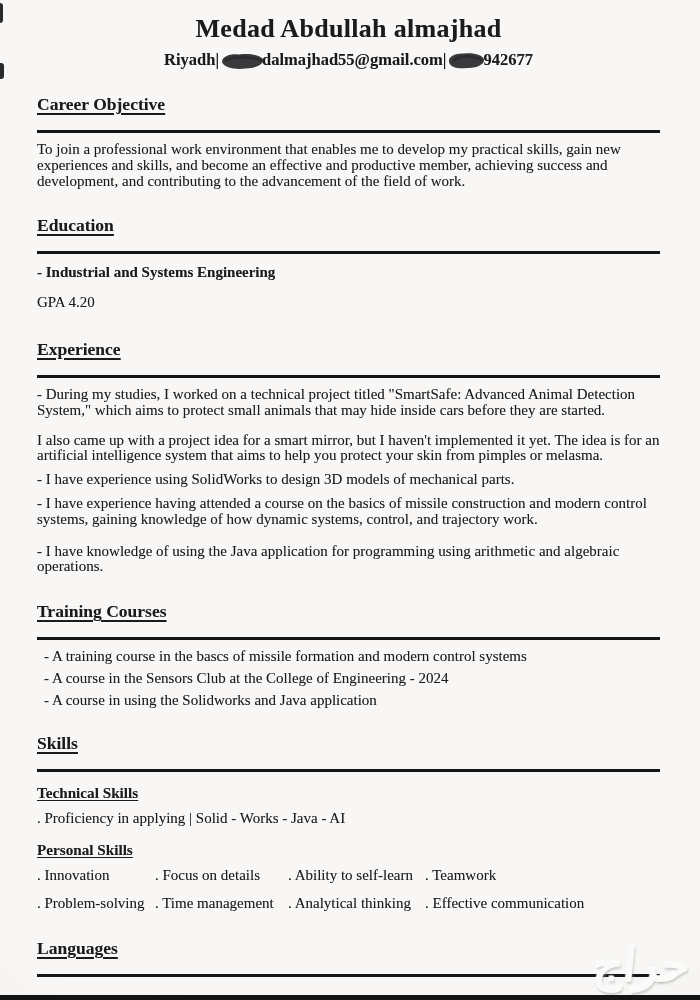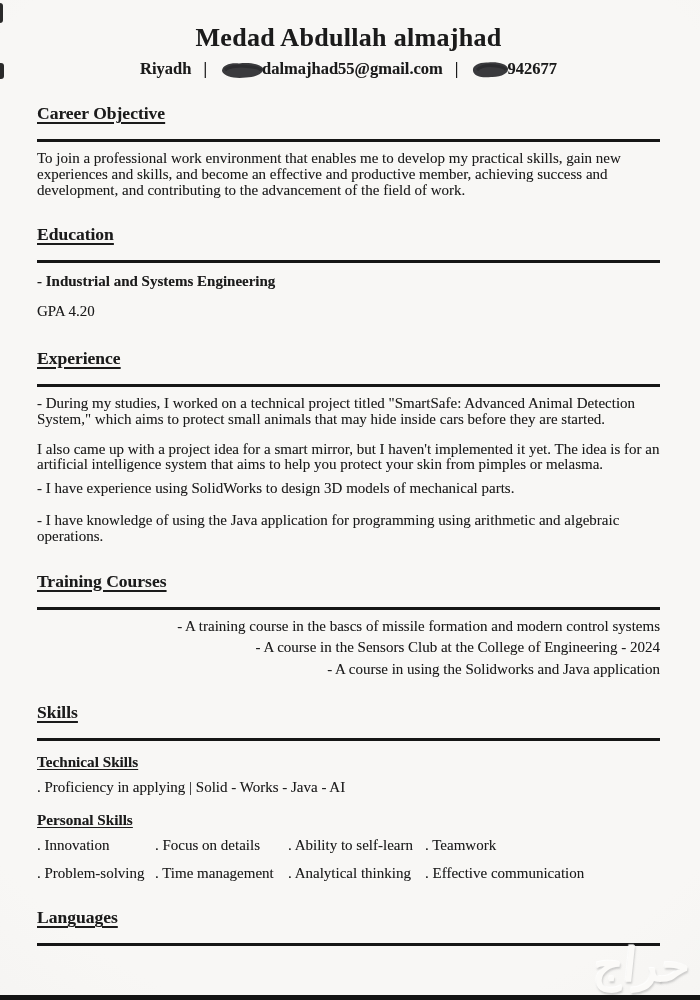--- a/index.html
+++ b/index.html
@@ -10,35 +10,35 @@
     width: 700px;
     height: 1000px;
     margin: 0;
     overflow: hidden;
     background: radial-gradient(ellipse 130% 105% at 50% 45%, #f8f7f5 55%, #edecea 100%);
     font-family: "Liberation Serif", "DejaVu Serif", serif;
     color: #1b1b1b;
     text-shadow: 0 0 0.5px rgba(40,40,40,0.35);
   }
 
-  .content { position: absolute; inset: 0; padding: 21px 40px 0 37px; }
+  .content { position: absolute; inset: 0; padding: 12px 40px 0 37px; }
 
   .name {
     margin: 2px 0 0 0;
     text-align: center;
     font-size: 26px;
     font-weight: bold;
     letter-spacing: 0.3px;
   }
 
   .contact {
     display: flex;
     justify-content: center;
     align-items: center;
-    gap: 12px;
+    gap: 0;
     margin-top: 6px;
     font-size: 16.5px;
     font-weight: bold;
   }
   .contact .group { display: inline-flex; align-items: center; }
   .scribble { display: inline-block; line-height: 0; margin-right: -3px; position: relative; top: 1px; }
 
   .sec-heading {
     margin: 0;
     font-size: 17.5px;
@@ -61,21 +61,21 @@
 
   .exp-heading { margin-top: 28px; }
   .exp-item0 { margin-top: 9px; }
   .exp-item1 { margin-top: 14px; }
   .exp-item2 { margin-top: 8px; }
   .exp-item3 { margin-top: 8px; }
   .exp-item4 { margin-top: 16px; }
 
   .train-heading { margin-top: 26px; }
   .courses { margin-top: 9px; }
-  .courses .body-text { margin-bottom: 6px; padding-left: 7px; text-align: right; }
+  .courses .body-text { margin-bottom: 6px; padding-left: 7px; }
 
   .skills-heading { margin-top: 24px; }
   .sub-heading {
     margin: 0;
     font-size: 15.2px;
     font-weight: bold;
     text-decoration: underline;
     text-decoration-thickness: 1.4px;
     text-underline-offset: 2px;
   }
@@ -154,20 +154,21 @@
     <h2 class="sec-heading edu-heading">Education</h2>
     <div class="rule"></div>
     <p class="body-text degree">- Industrial and Systems Engineering</p>
     <p class="body-text gpa">GPA 4.20</p>
 
     <h2 class="sec-heading exp-heading">Experience</h2>
     <div class="rule"></div>
     <p class="body-text exp-item0">- During my studies, I worked on a technical project titled "SmartSafe: Advanced Animal Detection System," which aims to protect small animals that may hide inside cars before they are started.</p>
     <p class="body-text exp-item1">I also came up with a project idea for a smart mirror, but I haven't implemented it yet. The idea is for an artificial intelligence system that aims to help you protect your skin from pimples or melasma.</p>
     <p class="body-text exp-item2">- I have experience using SolidWorks to design 3D models of mechanical parts.</p>
+    <p class="body-text exp-item3">- I have experience having attended a course on the basics of missile construction and modern control systems, gaining knowledge of how dynamic systems, control, and trajectory work.</p>
     <p class="body-text exp-item4">- I have knowledge of using the Java application for programming using arithmetic and algebraic operations.</p>
 
     <h2 class="sec-heading train-heading">Training Courses</h2>
     <div class="rule"></div>
     <div class="courses">
       <p class="body-text">- A training course in the bascs of missile formation and modern control systems</p>
       <p class="body-text">- A course in the Sensors Club at the College of Engineering - 2024</p>
       <p class="body-text">- A course in using the Solidworks and Java application</p>
     </div>
 

